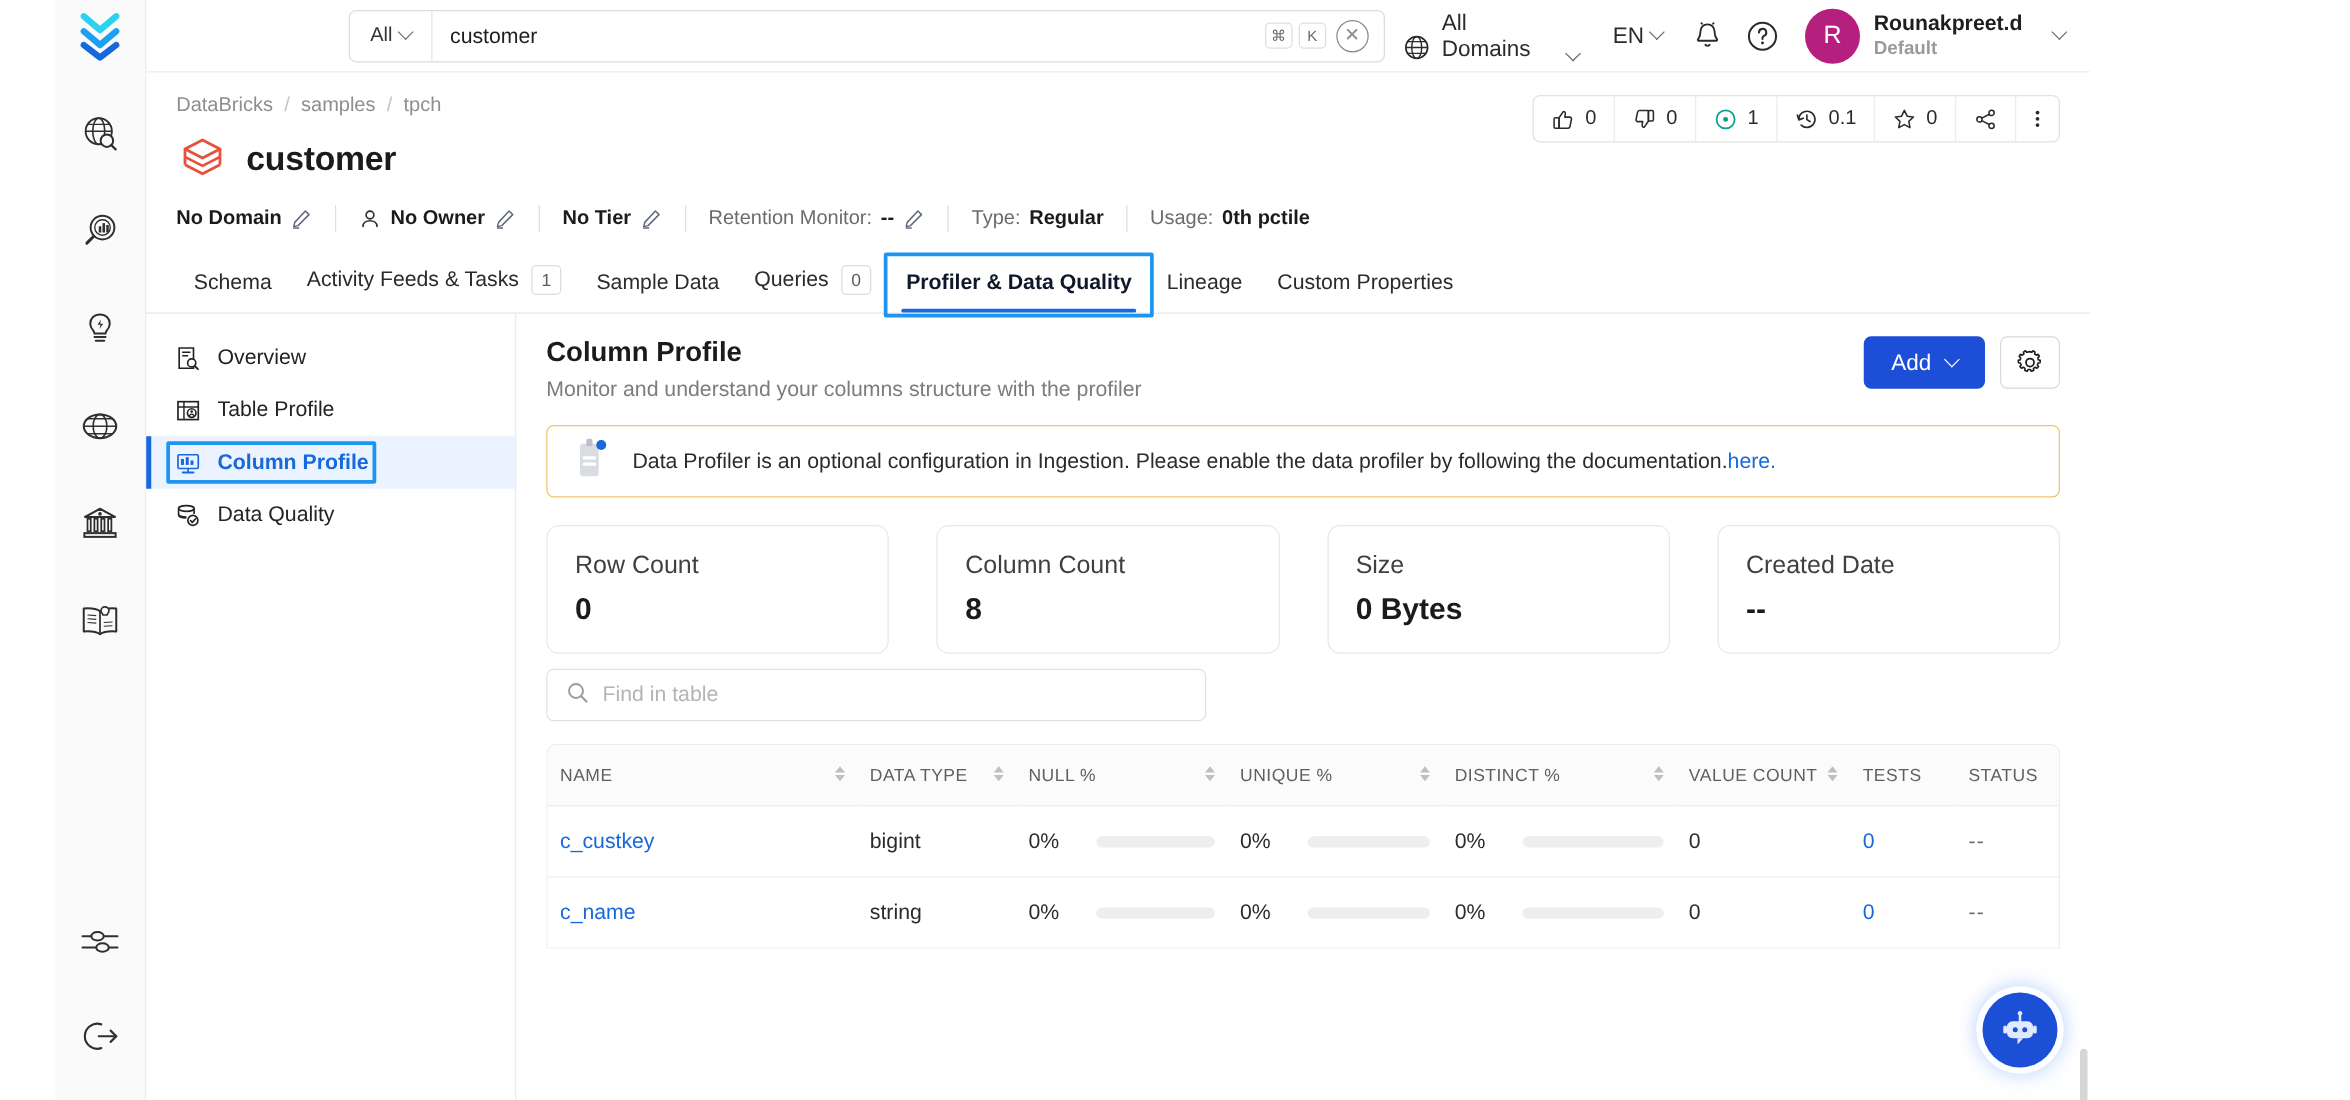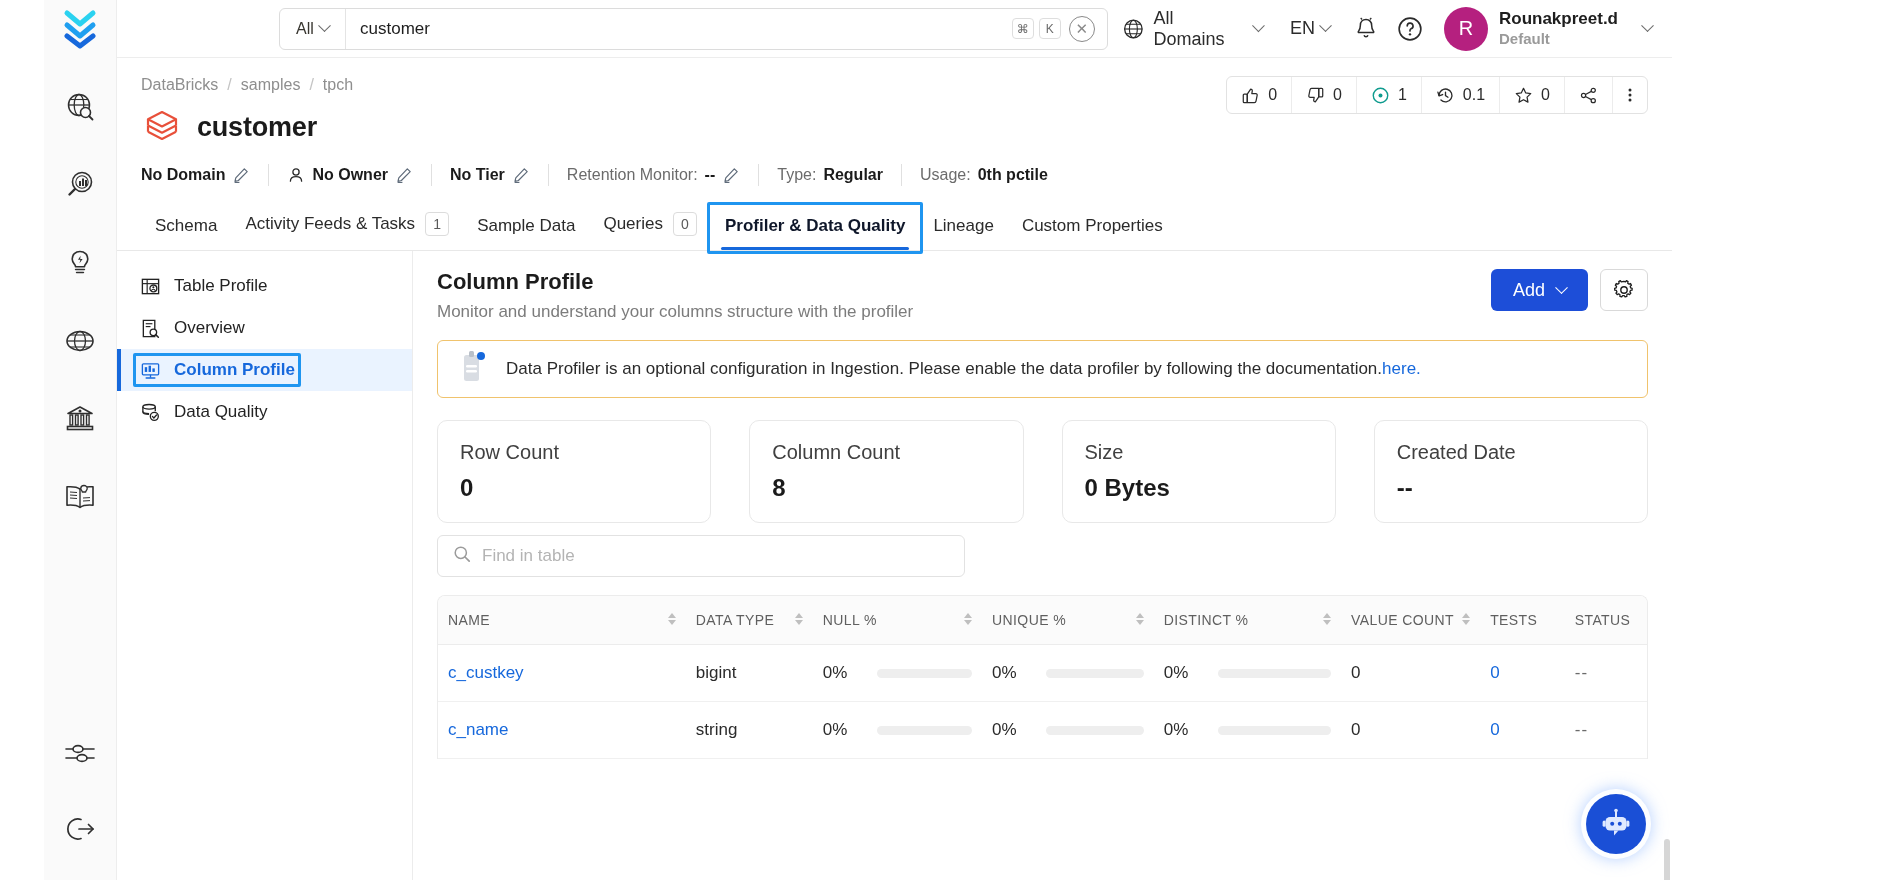--- a/index.html
+++ b/index.html
@@ -43,21 +43,21 @@
     display: flex; align-items: center; justify-content: center; font-size: 12px; color: #6b6b6b;
     background: #fff; padding: 0 4px;
   }
   .clear-btn {
     width: 26px; height: 26px; border-radius: 50%; border: 1.4px solid #8a8a8a;
     display: flex; align-items: center; justify-content: center; margin-right: 12px; color: #8a8a8a;
     font-size: 15px; line-height: 1; cursor: pointer;
   }
 
   .topbar-right { margin-left: auto; display: flex; align-items: center; gap: 0; padding-right: 16px; }
-  .domain-sel { display: flex; align-items: center; gap: 9px; font-size: 18px; color: #2b2b2b; padding: 0 14px; cursor: pointer; }
+  .domain-sel { display: flex; align-items: flex-end; gap: 9px; font-size: 18px; color: #2b2b2b; padding: 0 14px; cursor: pointer; }
   .lang-sel { display: flex; align-items: center; gap: 6px; font-size: 18px; color: #2b2b2b; padding: 0 14px; cursor: pointer; }
   .icon-btn { width: 46px; height: 46px; display: flex; align-items: center; justify-content: center; cursor: pointer; color: #2b2b2b; }
   .user-chip { display: flex; align-items: center; gap: 11px; padding-left: 12px; cursor: pointer; }
   .avatar {
     width: 44px; height: 44px; border-radius: 50%; background: #b5207f;
     color: #fff; display: flex; align-items: center; justify-content: center;
     font-size: 20px; font-weight: 400;
   }
   .user-names { display: flex; flex-direction: column; line-height: 1.2; }
   .user-name { font-size: 17px; font-weight: 700; color: #1e1e1e; }
@@ -542,42 +542,42 @@
         </div>
         <div class="focus-ring" id="tab-focus-ring" style="left: 589.938px; top: 0px; width: 216.438px; height: 52px;"></div>
       </div>
 
       <div class="main-split">
 
         <div class="subnav">
           <div class="subnav-item">
             <span class="subnav-icon">
               <svg width="21" height="21" viewBox="0 0 22 22">
+                <path d="M3.5 2.5h12v17h-12z" fill="none" stroke="#232323" stroke-width="1.4"></path>
+                <line x1="6" y1="6" x2="13" y2="6" stroke="#232323" stroke-width="1.2"></line>
+                <line x1="6" y1="9" x2="11" y2="9" stroke="#232323" stroke-width="1.2"></line>
+                <circle cx="14" cy="15" r="3.4" fill="#fff" stroke="#232323" stroke-width="1.4"></circle>
+                <line x1="16.4" y1="17.4" x2="19.2" y2="20.2" stroke="#232323" stroke-width="1.6" stroke-linecap="round"></line>
+              </svg>
+            </span>
+            <span>Overview</span>
+          </div>
+
+          <div class="subnav-item">
+            <span class="subnav-icon">
+              <svg width="21" height="21" viewBox="0 0 22 22">
                 <rect x="2.5" y="3.5" width="17" height="15" fill="none" stroke="#232323" stroke-width="1.4"></rect>
                 <line x1="2.5" y1="8" x2="19.5" y2="8" stroke="#232323" stroke-width="1.2"></line>
                 <line x1="7.5" y1="3.5" x2="7.5" y2="18.5" stroke="#232323" stroke-width="1.2"></line>
                 <circle cx="14" cy="13" r="3.6" fill="#fff" stroke="#232323" stroke-width="1.4"></circle>
                 <circle cx="14" cy="11.8" r="1.1" fill="#232323"></circle>
                 <path d="M11.9 15.6c.4-1.2 1.2-1.7 2.1-1.7s1.7.5 2.1 1.7" fill="none" stroke="#232323" stroke-width="1.1"></path>
               </svg>
             </span>
             <span>Table Profile</span>
-          </div>
-
-          <div class="subnav-item">
-            <span class="subnav-icon">
-              <svg width="21" height="21" viewBox="0 0 22 22">
-                <path d="M3.5 2.5h12v17h-12z" fill="none" stroke="#232323" stroke-width="1.4"></path>
-                <line x1="6" y1="6" x2="13" y2="6" stroke="#232323" stroke-width="1.2"></line>
-                <line x1="6" y1="9" x2="11" y2="9" stroke="#232323" stroke-width="1.2"></line>
-                <circle cx="14" cy="15" r="3.4" fill="#fff" stroke="#232323" stroke-width="1.4"></circle>
-                <line x1="16.4" y1="17.4" x2="19.2" y2="20.2" stroke="#232323" stroke-width="1.6" stroke-linecap="round"></line>
-              </svg>
-            </span>
-            <span>Overview</span>
           </div>
 
           <div class="subnav-item active" id="active-subnav">
             <span class="subnav-icon">
               <svg width="21" height="21" viewBox="0 0 22 22">
                 <rect x="2.5" y="4" width="17" height="11.5" rx="1" fill="none" stroke="#1668dc" stroke-width="1.4"></rect>
                 <rect x="5" y="7.5" width="2.5" height="5" fill="#1668dc"></rect>
                 <rect x="9" y="6" width="2.5" height="6.5" fill="#1668dc"></rect>
                 <rect x="13" y="8.8" width="2.5" height="3.7" fill="#1668dc"></rect>
                 <line x1="11" y1="15.5" x2="11" y2="18.5" stroke="#1668dc" stroke-width="1.4"></line>

